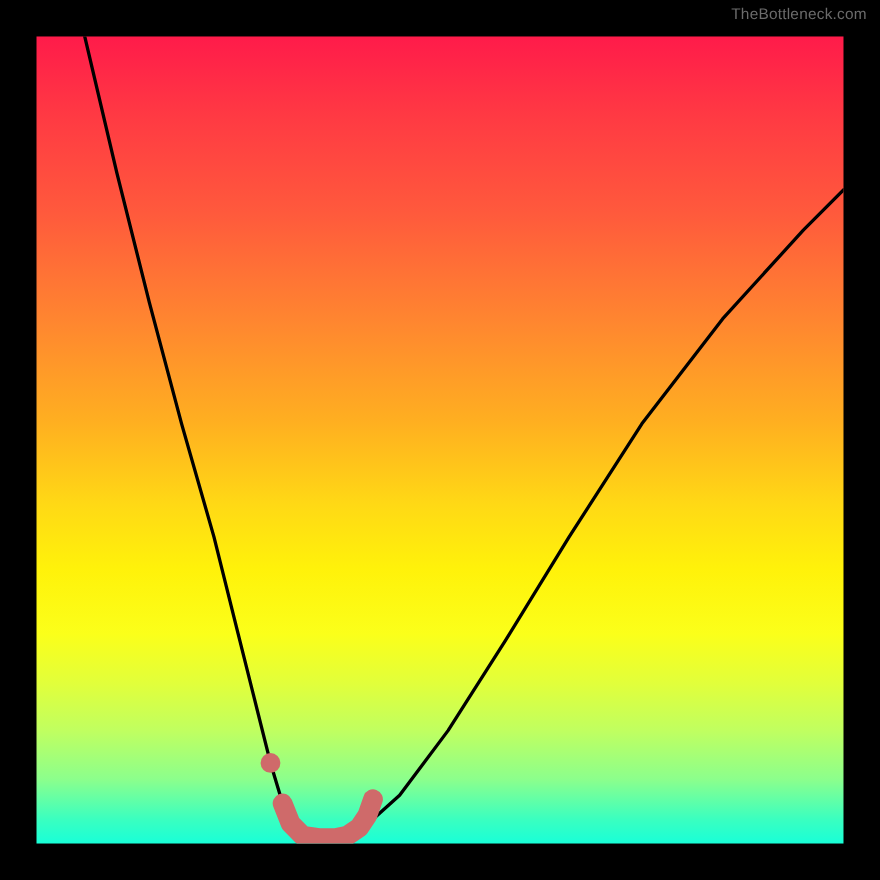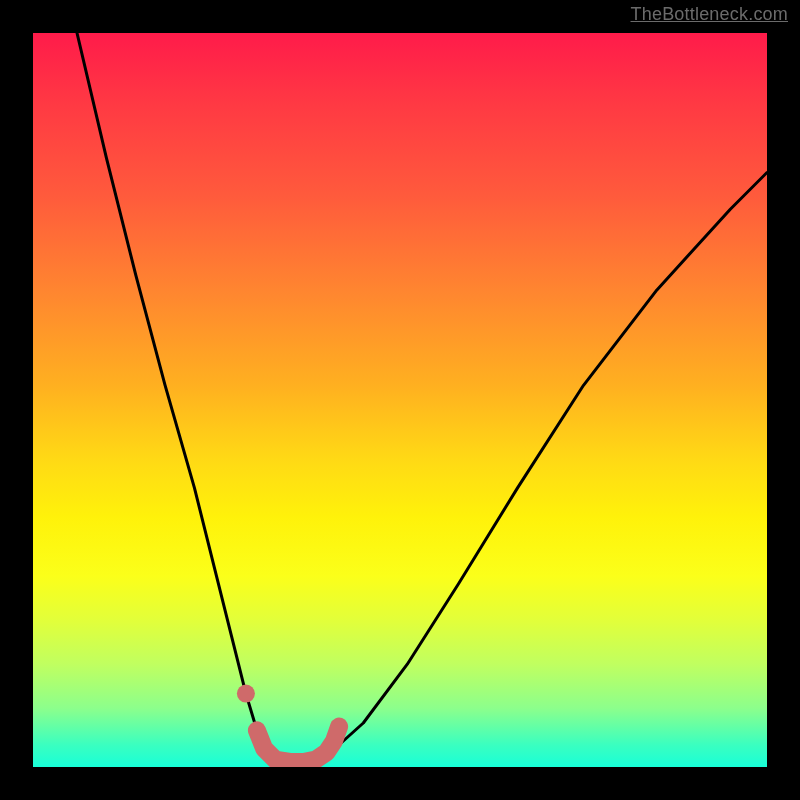--- a/index.html
+++ b/index.html
@@ -17,25 +17,24 @@
     left: 0;
     width: 800px;
     height: 800px;
     background: #000;
   }
   .watermark {
     position: absolute;
     top: 4px;
     right: 12px;
     color: #6b6b6b;
-    font-size: 18px;
+    font-size: 14px;
     font-weight: 500;
     letter-spacing: 0.2px;
     z-index: 10;
-    text-decoration: underline;
   }
   .plot {
     position: absolute;
     top: 33px;
     left: 33px;
     width: 734px;
     height: 734px;
     overflow: hidden;
   }
   .gradient {

